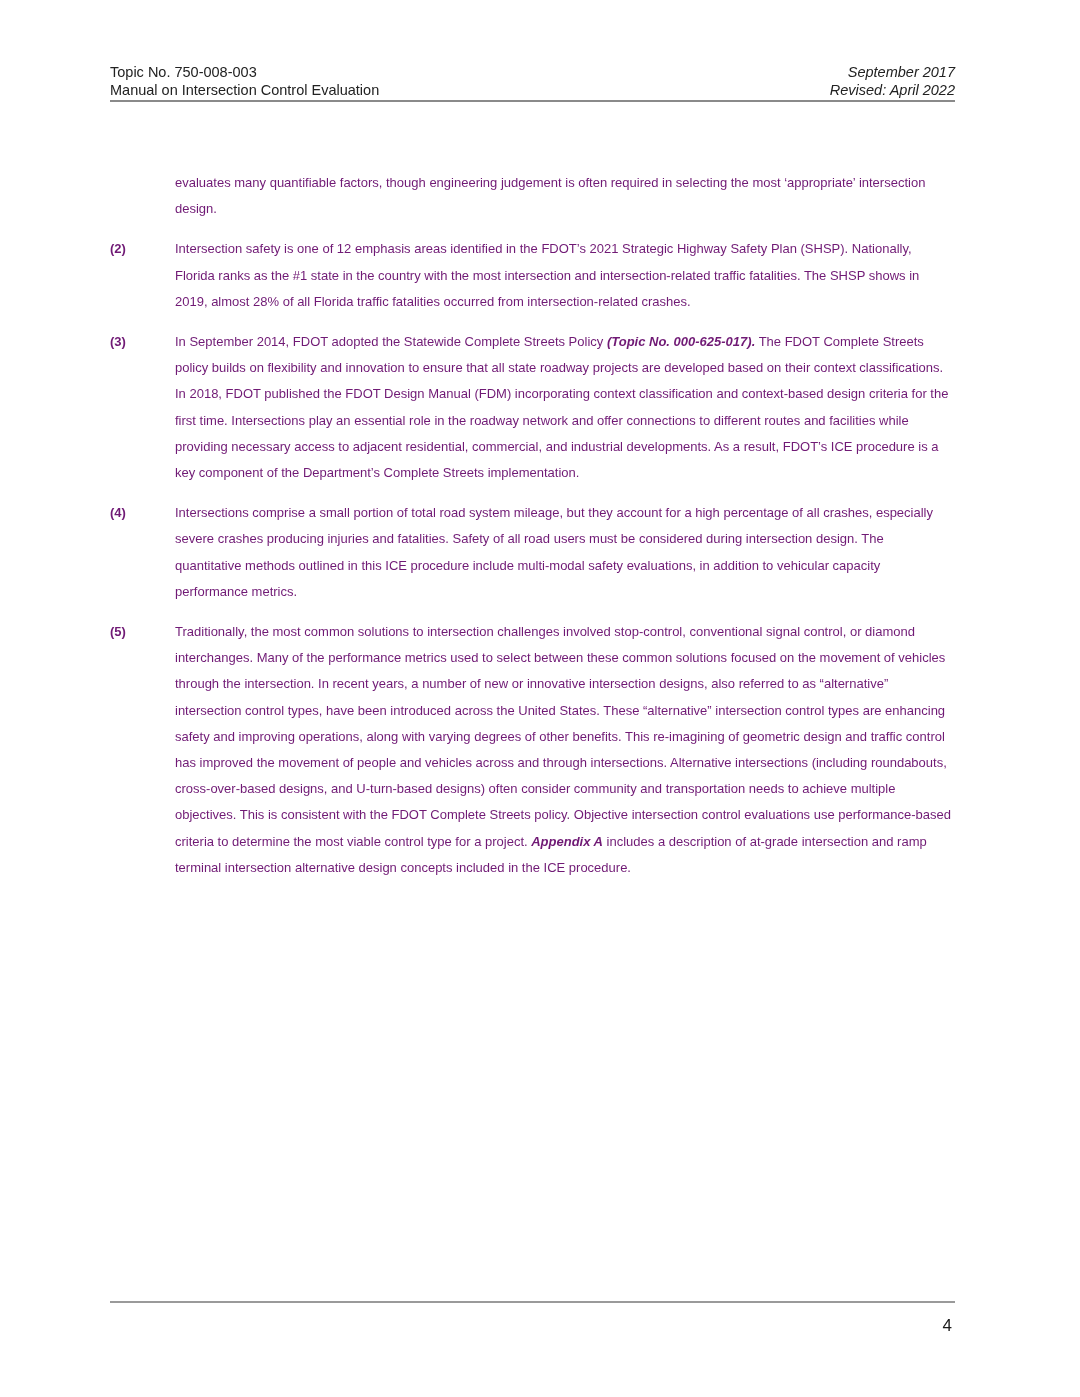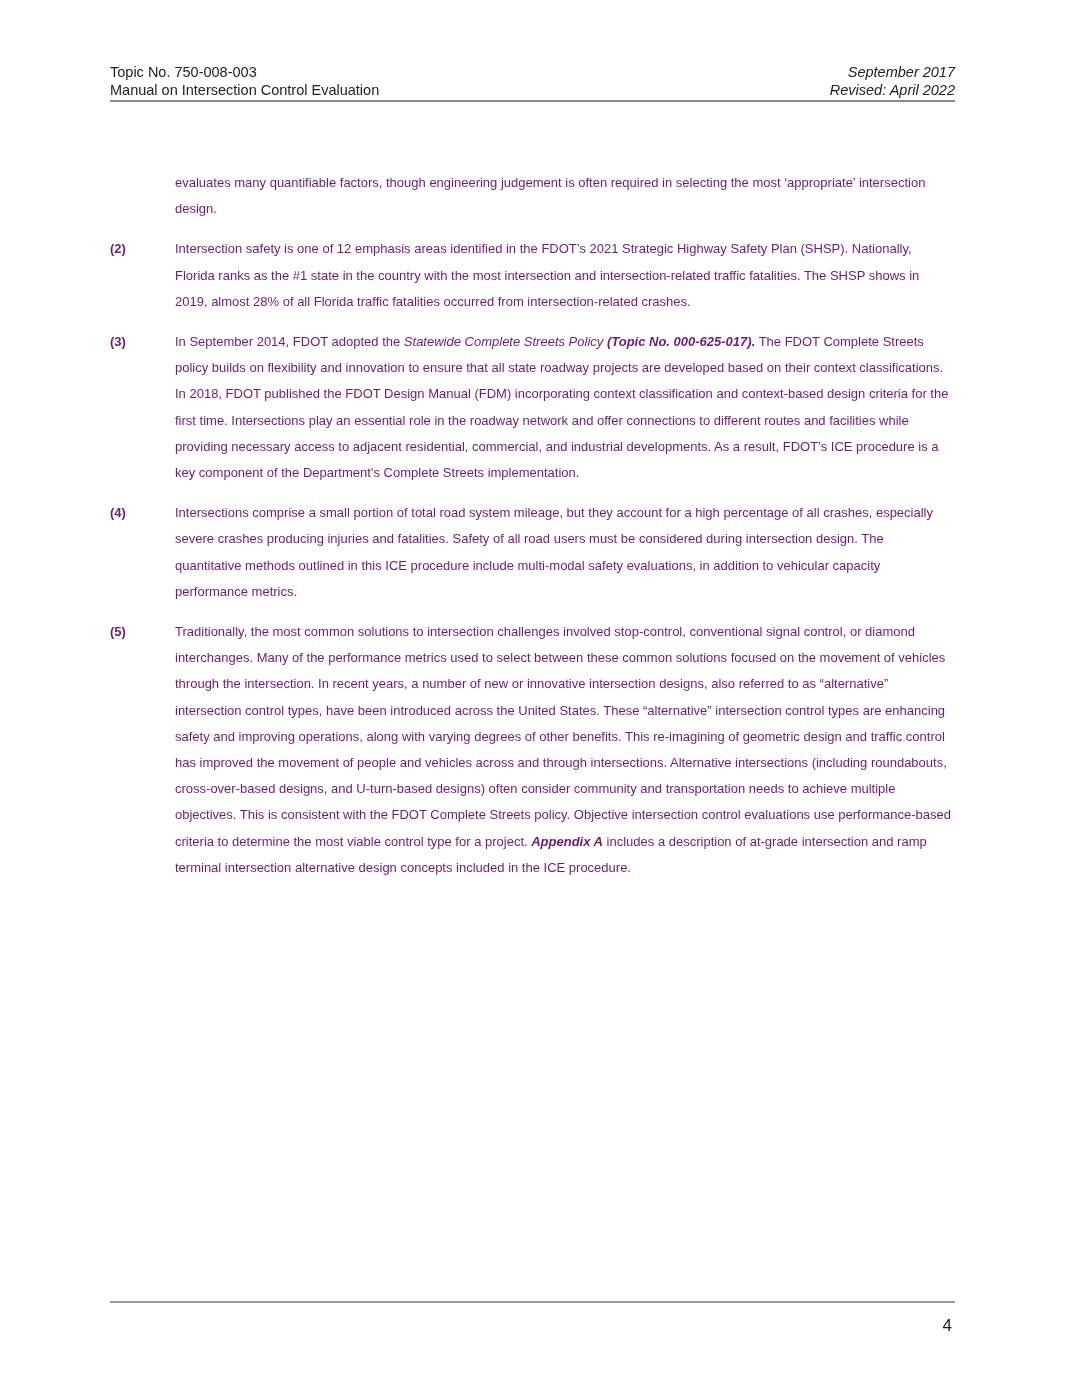--- a/index.html
+++ b/index.html
@@ -5,21 +5,21 @@
   html, body { margin: 0; padding: 0; background: #ffffff; }
   body { width: 1080px; height: 1397px; position: relative; font-family: "Liberation Sans", sans-serif; color: #1a1a1a; overflow: hidden; }
   .header { position: absolute; left: 110px; right: 125px; top: 63px; font-size: 14.5px; line-height: 18px; color: #222; }
   .header .left { position: absolute; left: 0; top: 0; }
   .header .right { position: absolute; right: 0; top: 0; text-align: right; font-style: italic; }
   .header-rule { position: absolute; left: 110px; right: 125px; top: 100px; height: 2px; background: #8a8a8a; }
   .content { position: absolute; left: 110px; right: 128px; top: 126px; font-size: 13px; line-height: 26.2px; color: #701a75; margin-top: 44px; }
   .para { position: relative; padding-left: 65px; margin-bottom: 14px; }
   .para .num { position: absolute; left: 0; top: 0; font-weight: bold; }
   .bi { font-weight: bold; font-style: italic; }
-  .it { font-style: italic; }
+  .it { }
   .footer-rule { position: absolute; left: 110px; right: 125px; top: 1301px; height: 2px; background: #9a9a9a; }
   .page-num { position: absolute; right: 128px; top: 1316px; font-size: 17px; color: #1a1a1a; }
 </style>
 </head>
 <body>
 
 <div class="header">
   <div class="left">
     <div>Topic No. 750-008-003</div>
     <div>Manual on Intersection Control Evaluation</div>

